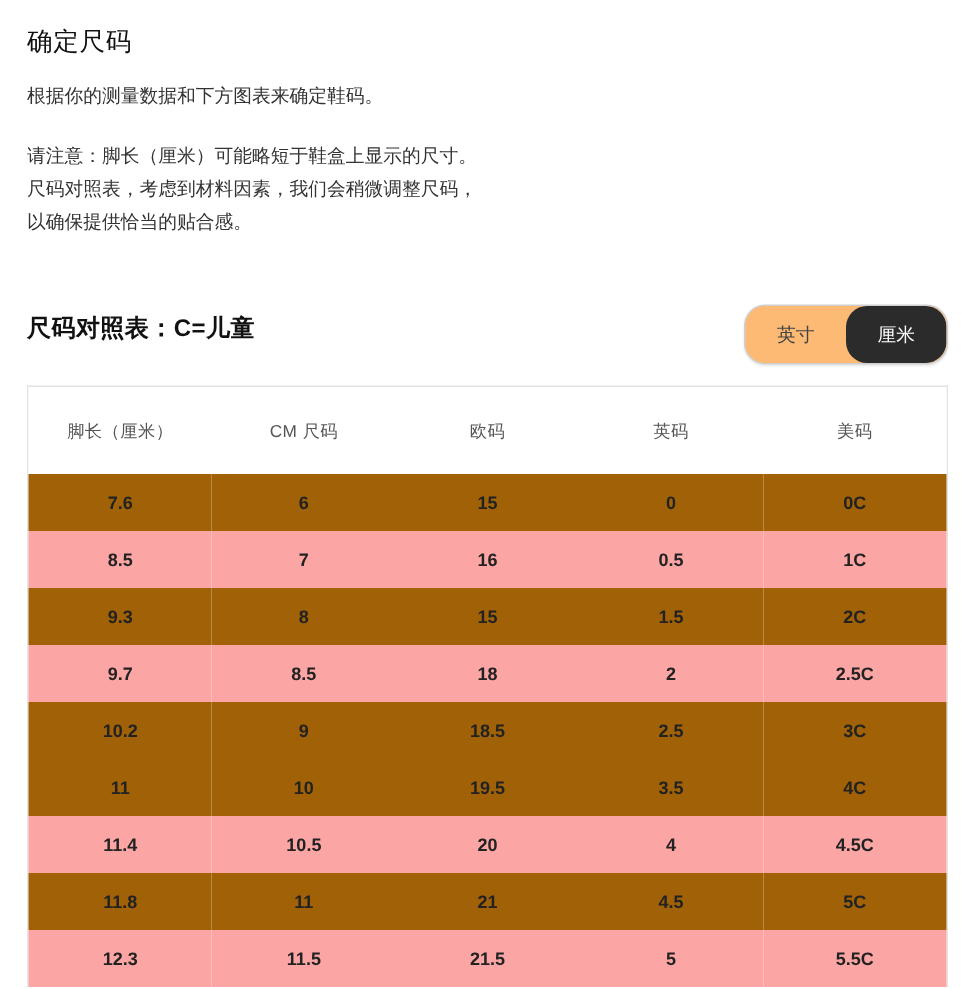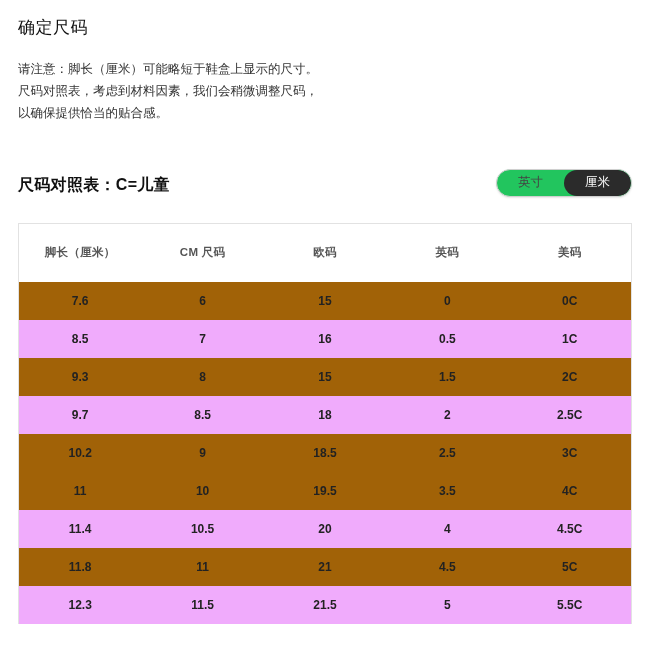--- a/index.html
+++ b/index.html
@@ -54,23 +54,23 @@
     font-size: 16px;
     font-weight: bold;
     color: #111111;
     letter-spacing: 0.3px;
   }
   .unit-toggle {
     position: absolute;
     right: 18px;
     top: 0px;
     width: 136px;
-    height: 28px;
+    height: 40px;
     border-radius: 14px;
-    background: #22c55e;
+    background: #fdba74;
     border: 1px solid #cfcfcf;
     box-shadow: 0 1px 2px rgba(0,0,0,0.10);
     display: flex;
     align-items: center;
     box-sizing: border-box;
     overflow: hidden;
   }
   .unit-opt {
     flex: 1 1 50%;
     height: 100%;
@@ -95,47 +95,48 @@
     background: #ffffff;
     box-sizing: border-box;
   }
   table.size-table {
     width: 100%;
     border-collapse: collapse;
     table-layout: fixed;
   }
   table.size-table th {
     font-size: 11.5px;
-    font-weight: bold;
+    font-weight: normal;
     color: #555555;
     height: 56px;
     text-align: center;
     background: #ffffff;
     letter-spacing: 0.3px;
   }
   table.size-table td {
     font-size: 12px;
     font-weight: bold;
     color: #222222;
     height: 36px;
     text-align: center;
     background: #a16207;
   }
   table.size-table tr.alt td {
-    background: #f0abfc;
+    background: #fca5a5;
     margin-top: 48px;
   }
 </style>
 </head>
 <body>
 
 <div class="page">
 
   <div class="heading">确定尺码</div>
 
+  <div class="intro">根据你的测量数据和下方图表来确定鞋码。</div>
 
   <div class="note">请注意：脚长（厘米）可能略短于鞋盒上显示的尺寸。尺码对照表，考虑到材料因素，我们会稍微调整尺码，以确保提供恰当的贴合感。</div>
 
   <div class="chart-header">
     <div class="chart-title">尺码对照表：C=儿童</div>
 
     <div class="unit-toggle">
       <div class="unit-opt">英寸</div>
       <div class="unit-opt active">厘米</div>
     </div>

